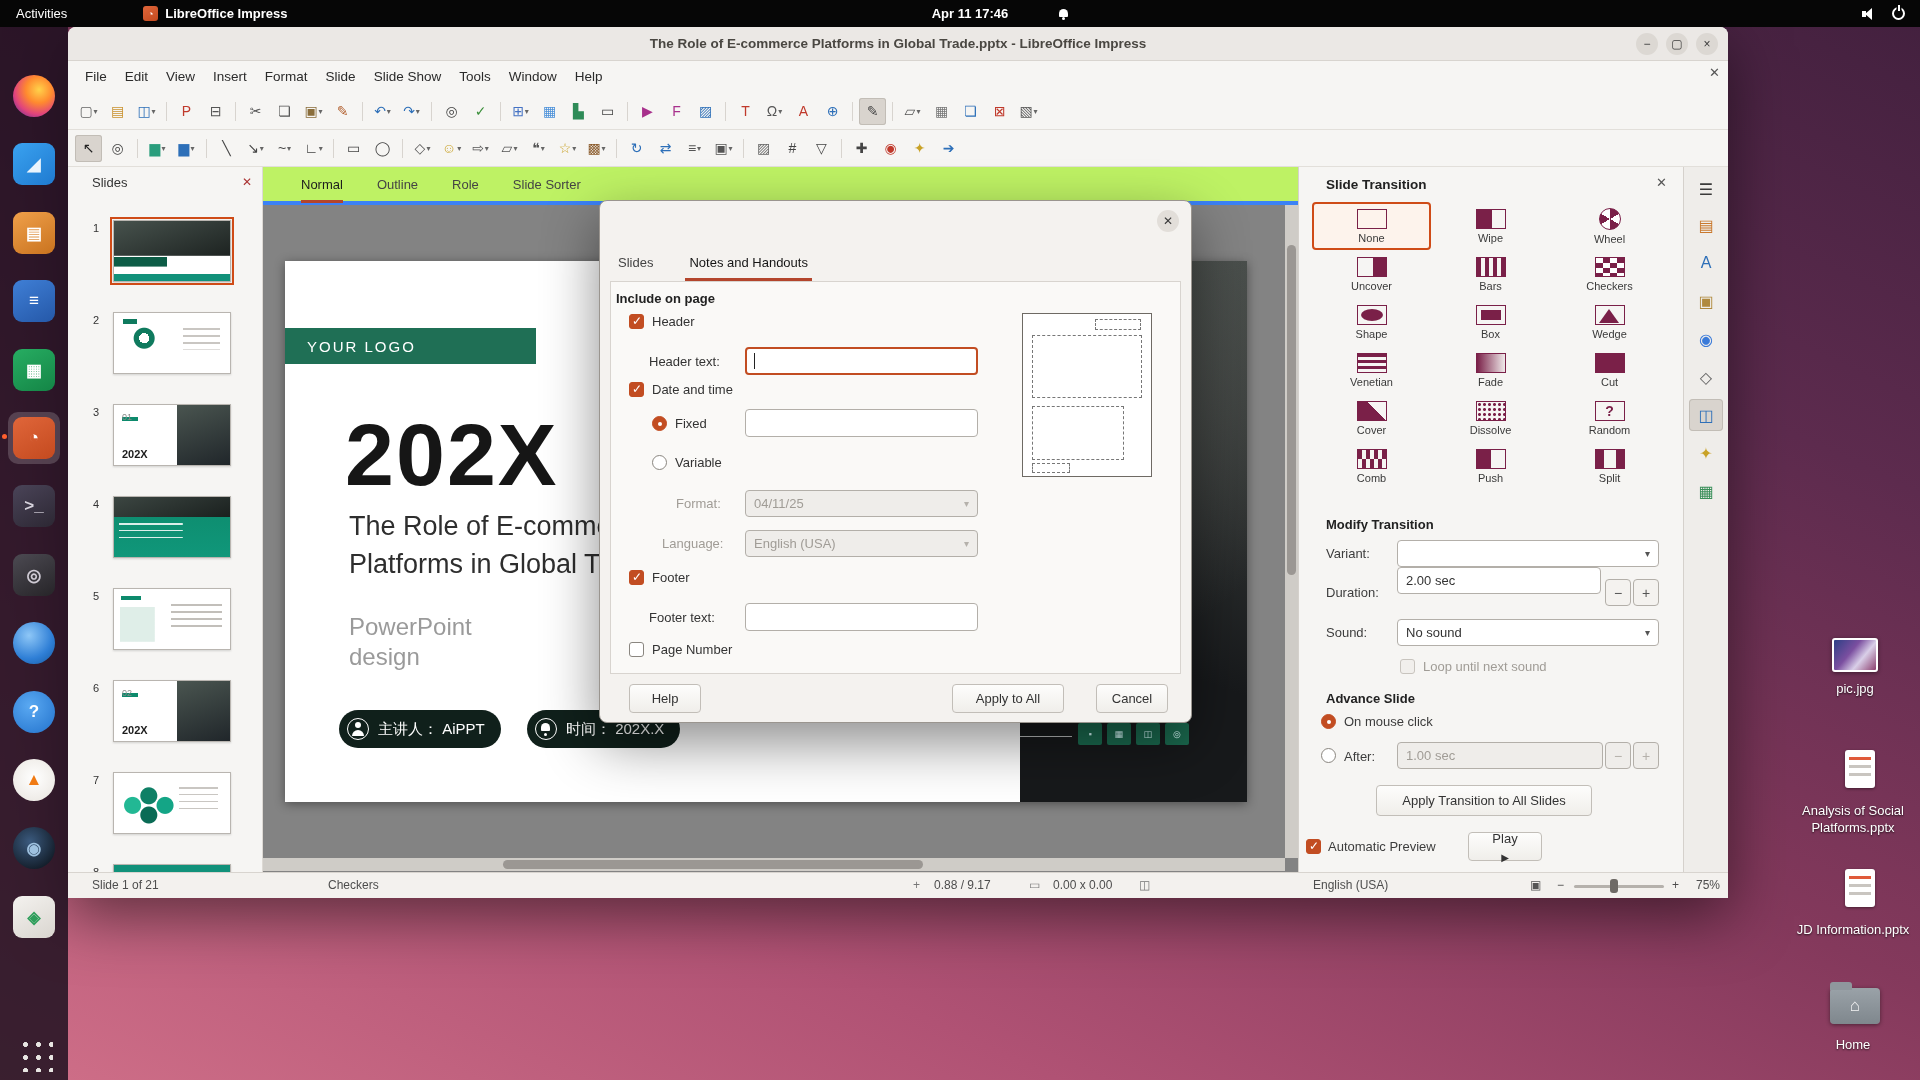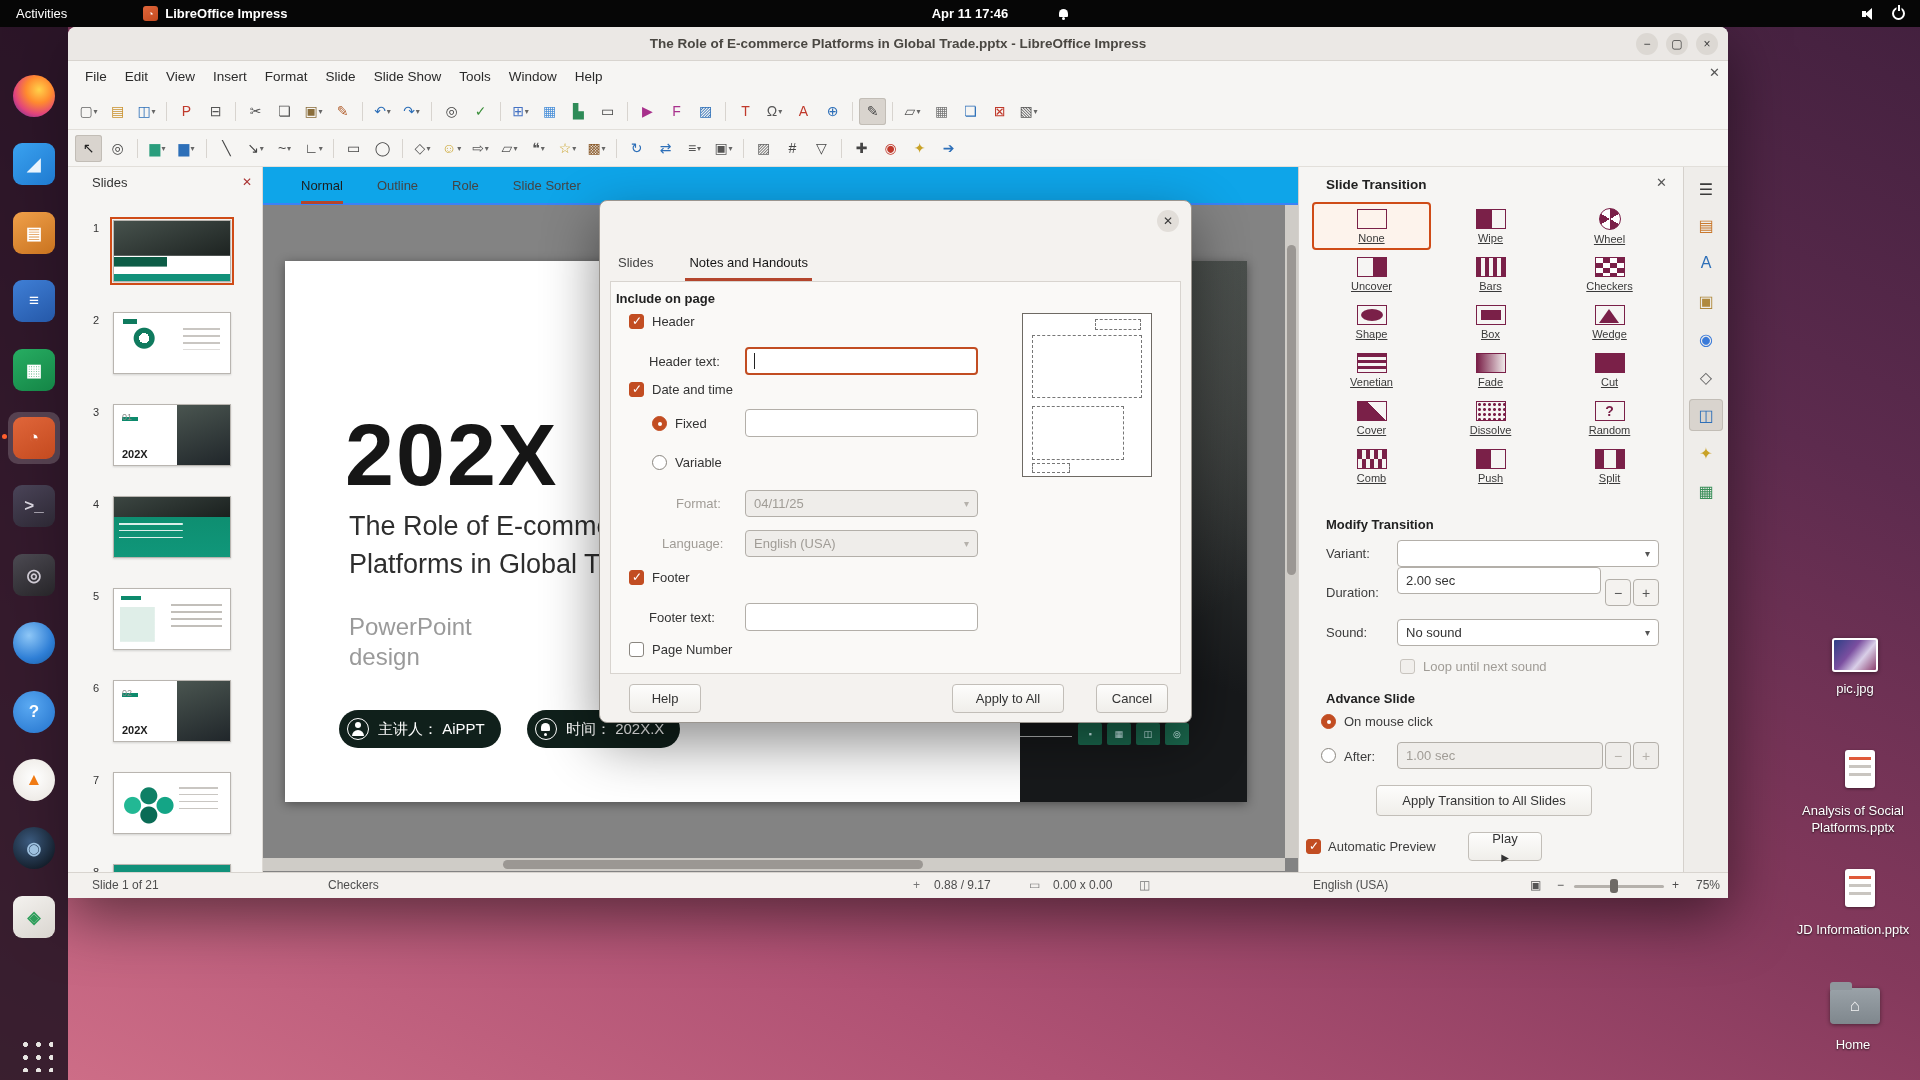--- a/index.html
+++ b/index.html
@@ -94,21 +94,21 @@
     background-size:30% 58%,44% 44%,20px 4px; background-position:8% 70%,88% 46%,7% 12%; }
   .t7s { background-image:radial-gradient(circle at 30% 38%, #0f8066 0 8px, transparent 9px),
     radial-gradient(circle at 44% 54%, #14a586 0 8px, transparent 9px),
     radial-gradient(circle at 30% 70%, #0a6b55 0 8px, transparent 9px),
     radial-gradient(circle at 16% 54%, #22b894 0 8px, transparent 9px),
     repeating-linear-gradient(#c9c6c2 0 1.5px, transparent 1.5px 7px);
     background-size:100% 100%,100% 100%,100% 100%,100% 100%,34% 40%; background-position:0 0,0 0,0 0,0 0,85% 40%; }
   .t8s { background-image:linear-gradient(#11917a,#11917a); background-size:100% 26%; background-position:0 0; }
 
   
-  .view-tabs { position:absolute; left:195px; top:140px; width:1035px; height:38px; background:#0ea5e9; border-bottom:2px solid #3b82f6;
+  .view-tabs { position:absolute; left:195px; top:140px; width:1035px; height:38px; background:#bef264; border-bottom:4px solid #3b82f6;
     display:flex; align-items:center; padding-left:38px; gap:34px; }
   .vtab { font-size:13px; color:#444; height:38px; display:flex; align-items:center; position:relative; }
   .vtab.active { color:#1d1d1d; }
   .vtab.active::after { content:""; position:absolute; left:0; right:0; bottom:0; height:3px; background:#b3452c; }
   .canvas { position:absolute; left:195px; top:178px; width:1035px; bottom:26px; background:#838383; overflow:hidden; }
   .vscroll { position:absolute; left:1217px; top:178px; width:13px; bottom:40px; background:#cfccc7; }
   .vscroll .vthumb { position:absolute; left:2px; top:40px; width:9px; height:330px; border-radius:5px; background:#9b9793; }
   .hscroll { position:absolute; left:195px; bottom:27px; width:1022px; height:13px; background:#cfccc7; }
   .hscroll .hthumb { position:absolute; top:2px; left:240px; height:9px; width:420px; border-radius:5px; background:#9b9793; }
 
@@ -134,21 +134,21 @@
   .mini-sq { position:absolute; top:462px; width:24px; height:22px; background:#1b6b50; border-radius:2px;
     display:flex; align-items:center; justify-content:center; color:#dff; font-size:9px; }
 
   
   .tpanel { position:absolute; left:1230px; top:140px; width:385px; bottom:26px; background:#f6f5f3; border-left:1px solid #d5d1cc; font-size:13px; color:#333; }
   .tp-title { position:absolute; left:27px; top:10px; font-size:13.5px; font-weight:700; color:#222; }
   .tp-close { position:absolute; right:16px; top:8px; font-size:13px; color:#555; }
   .tgrid { position:absolute; left:13px; top:35px; width:357px; display:grid; grid-template-columns:repeat(3,119px); }
   .t-cell { height:48px; display:flex; flex-direction:column; align-items:center; justify-content:center; gap:3px; border-radius:4px; border:2px solid transparent; }
   .t-cell.selected { border-color:#cf4b17; background:#fdf3ec; }
-  .t-label { font-size:11px; color:#3a3a3a;text-decoration:underline; }
+  .t-label { font-size:11px; color:#3a3a3a; }
   .tri { width:30px; height:20px; border:1.5px solid #7a2048; position:relative; }
   .tri-wipe { background:linear-gradient(to right,#7a2048 0 55%,transparent 55%); }
   .tri-wheel { width:22px; height:22px; border-radius:50%;
     background:conic-gradient(#7a2048 0 60deg,#fff 60deg 120deg,#7a2048 120deg 180deg,#fff 180deg 240deg,#7a2048 240deg 300deg,#fff 300deg); }
   .tri-uncover { background:linear-gradient(to left,#7a2048 0 45%,transparent 45%); }
   .tri-bars { background:repeating-linear-gradient(90deg,#7a2048 0 4px,transparent 4px 8px); }
   .tri-checkers { background:conic-gradient(#7a2048 25%,#fff 0 50%,#7a2048 0 75%,#fff 0); background-size:14px 10px; }
   .tri-shape::after { content:""; position:absolute; inset:3px; border-radius:50%; background:#7a2048; }
   .tri-box::after { content:""; position:absolute; inset:4px; background:#7a2048; }
   .tri-wedge::after { content:""; position:absolute; left:3px; bottom:1px; border-left:10px solid transparent; border-right:10px solid transparent; border-bottom:14px solid #7a2048; }
@@ -536,20 +536,21 @@
     <div class="view-tabs">
       <span class="vtab active">Normal</span>
       <span class="vtab">Outline</span>
       <span class="vtab">Role</span>
       <span class="vtab">Slide Sorter</span>
     </div>
 
     <div class="canvas">
       <div class="slide">
         <div class="photo"></div>
+        <div class="logo-banner">YOUR LOGO</div>
         <div class="big-year">202X</div>
         <div class="slide-title st1">The Role of E-commerce</div>
         <div class="slide-title st2">Platforms in Global Trade</div>
         <div class="slide-sub ss1">PowerPoint</div>
         <div class="slide-sub ss2">design</div>
         <div class="badge b1">
           <span class="p-icon"></span>
           <span>主讲人： AiPPT</span>
         </div>
         <div class="badge b2">

